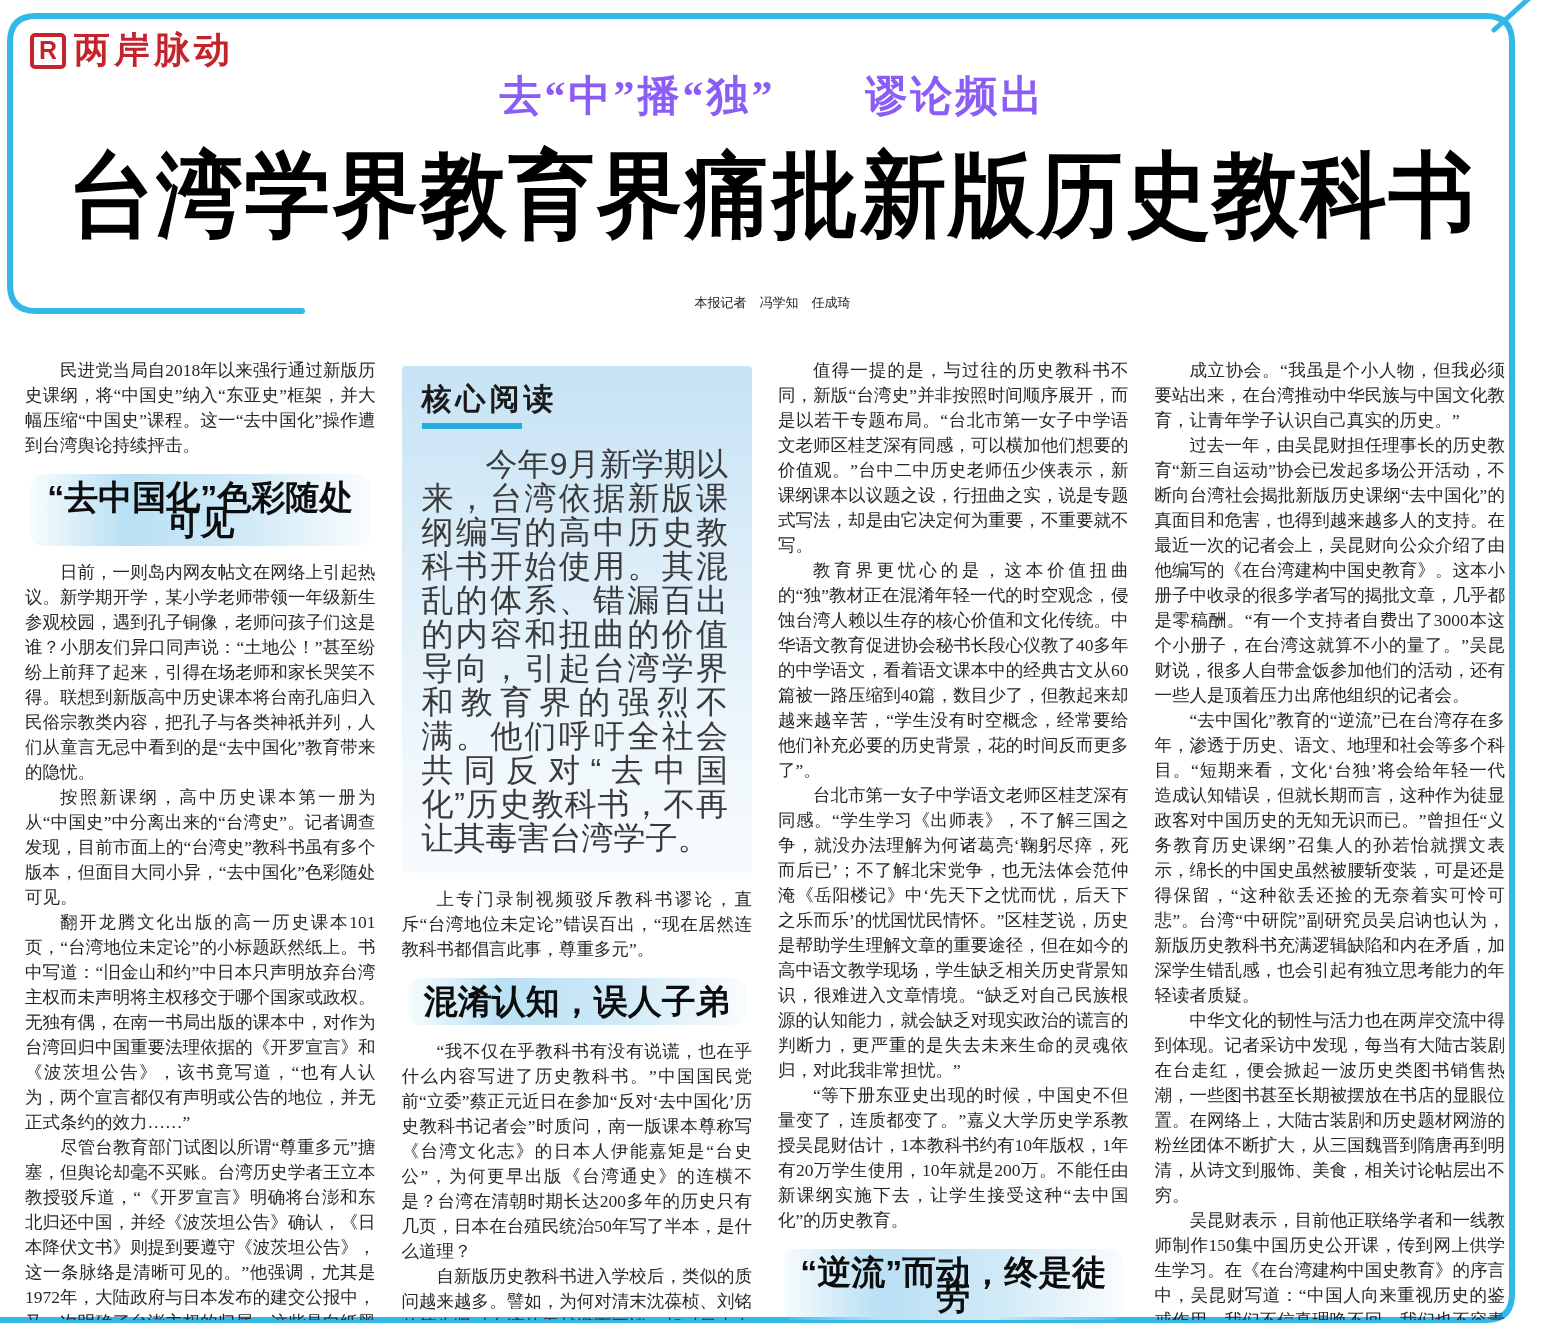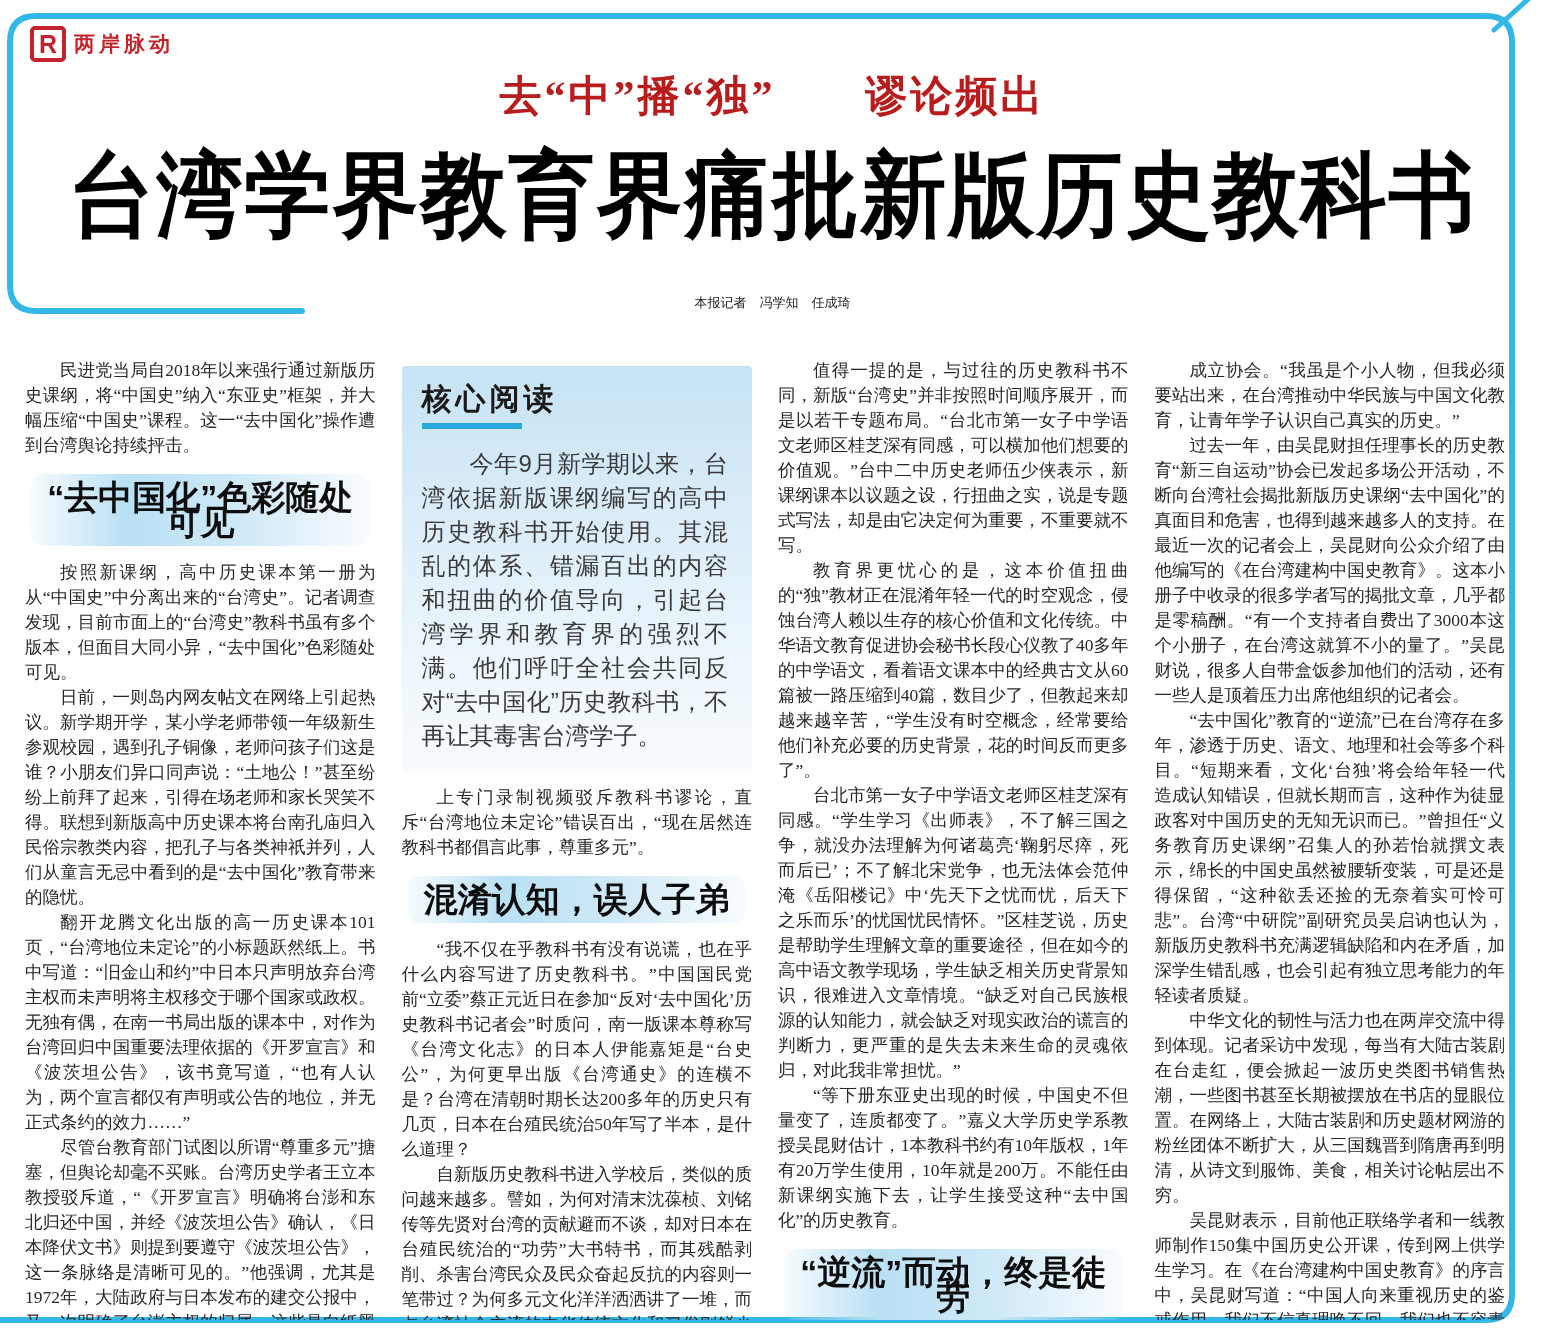--- a/index.html
+++ b/index.html
@@ -19,26 +19,26 @@
     display:flex;align-items:center;gap:8px;
     font-family:"Liberation Sans", sans-serif;
     color:#c5232b;font-weight:bold;
   }
   .badge .rbox{
     width:36px;height:36px;box-sizing:border-box;
     border:4px solid #c5232b;border-radius:5px;
     display:flex;align-items:center;justify-content:center;
     font-size:25px;font-weight:900;
   }
-  .badge .blabel{font-size:21px;letter-spacing:4px;}
+  .badge .blabel{font-size:36px;letter-spacing:4px;}
 
   .kicker{
     position:absolute;top:68px;left:0;width:100%;
     text-align:center;font-weight:bold;font-size:42px;
-    letter-spacing:3px;color:#b91c1c;
+    letter-spacing:3px;color:#8b5cf6;
     font-family:"Liberation Serif", serif;
   }
   .headline{
     position:absolute;top:138px;left:0;width:100%;
     text-align:center;font-weight:900;font-size:86px;
     letter-spacing:2px;color:#000;
     font-family:"Liberation Sans", sans-serif;
     transform:scaleY(1.08);
   }
   .byline{
@@ -72,21 +72,21 @@
     background:linear-gradient(180deg,#c6e3f4 0%,#daecf8 35%,#eef7fc 75%,#f7fbfe 100%);
     border-radius:4px;
   }
   .core-title{
     font-family:"Liberation Sans", sans-serif;
     font-weight:bold;font-size:30px;color:#1a1a1a;letter-spacing:4px;
   }
   .core-underline{width:100px;height:6px;background:#29abe2;margin:12px 0 18px 0;}
   .core-body{
     margin:0;font-family:"Liberation Sans", sans-serif;
-    font-size:24px;line-height:34px;color:#3a3a3a;
+    font-size:32px;line-height:34px;color:#3a3a3a;
     text-indent:2em;text-align:justify;font-weight:400;
   }
 </style>
 </head>
 <body>
 
 <div class="page">
 
   <svg class="frame-svg" viewBox="0 0 1545 1338" xmlns="http://www.w3.org/2000/svg">
     <path d="M 302 311 L 36 311 Q 10 311 10 285 L 10 42 Q 10 16 36 16 L 1486 16 Q 1512 16 1512 42 L 1512 1294 Q 1512 1320 1486 1320 L -6 1320" fill="none" stroke="#33b7e8" stroke-width="6" stroke-linecap="round"></path>
@@ -101,22 +101,22 @@
   <div class="kicker">去“中”播“独”　　谬论频出</div>
 
   <div class="headline">台湾学界教育界痛批新版历史教科书</div>
 
   <div class="byline">本报记者　冯学知　任成琦</div>
 
   <div class="columns">
     <div class="col">
         <p class="para">民进党当局自2018年以来强行通过新版历史课纲，将“中国史”纳入“东亚史”框架，并大幅压缩“中国史”课程。这一“去中国化”操作遭到台湾舆论持续抨击。</p>
         <div class="subhead">“去中国化”色彩随处可见</div>
+        <p class="para">日前，一则岛内网友帖文在网络上引起热议。新学期开学，某小学老师带领一年级新生参观校园，遇到孔子铜像，老师问孩子们这是谁？小朋友们异口同声说：“土地公！”甚至纷纷上前拜了起来，引得在场老师和家长哭笑不得。联想到新版高中历史课本将台南孔庙归入民俗宗教类内容，把孔子与各类神祇并列，人们从童言无忌中看到的是“去中国化”教育带来的隐忧。</p>
         <p class="para">按照新课纲，高中历史课本第一册为从“中国史”中分离出来的“台湾史”。记者调查发现，目前市面上的“台湾史”教科书虽有多个版本，但面目大同小异，“去中国化”色彩随处可见。</p>
-        <p class="para">日前，一则岛内网友帖文在网络上引起热议。新学期开学，某小学老师带领一年级新生参观校园，遇到孔子铜像，老师问孩子们这是谁？小朋友们异口同声说：“土地公！”甚至纷纷上前拜了起来，引得在场老师和家长哭笑不得。联想到新版高中历史课本将台南孔庙归入民俗宗教类内容，把孔子与各类神祇并列，人们从童言无忌中看到的是“去中国化”教育带来的隐忧。</p>
         <p class="para">翻开龙腾文化出版的高一历史课本101页，“台湾地位未定论”的小标题跃然纸上。书中写道：“旧金山和约”中日本只声明放弃台湾主权而未声明将主权移交于哪个国家或政权。无独有偶，在南一书局出版的课本中，对作为台湾回归中国重要法理依据的《开罗宣言》和《波茨坦公告》，该书竟写道，“也有人认为，两个宣言都仅有声明或公告的地位，并无正式条约的效力……”</p>
         <p class="para">尽管台教育部门试图以所谓“尊重多元”搪塞，但舆论却毫不买账。台湾历史学者王立本教授驳斥道，“《开罗宣言》明确将台澎和东北归还中国，并经《波茨坦公告》确认，《日本降伏文书》则提到要遵守《波茨坦公告》，这一条脉络是清晰可见的。”他强调，尤其是1972年，大陆政府与日本发布的建交公报中，又一次明确了台澎主权的归属，这些是白纸黑字的明文。“所谓‘台湾地位未定论’，不过是独派对历史掐头去尾、片面切割的产物。”</p>
       </div>
     <div class="col">
         <div class="corebox">
           <div class="core-title">核心阅读</div>
           <div class="core-underline"></div>
           <p class="core-body">今年9月新学期以来，台湾依据新版课纲编写的高中历史教科书开始使用。其混乱的体系、错漏百出的内容和扭曲的价值导向，引起台湾学界和教育界的强烈不满。他们呼吁全社会共同反对“去中国化”历史教科书，不再让其毒害台湾学子。</p>
         </div>
         <p class="para">上专门录制视频驳斥教科书谬论，直斥“台湾地位未定论”错误百出，“现在居然连教科书都倡言此事，尊重多元”。</p>

